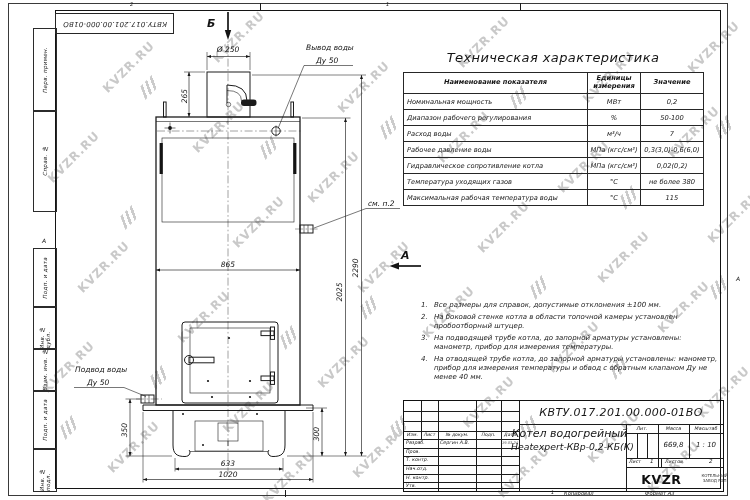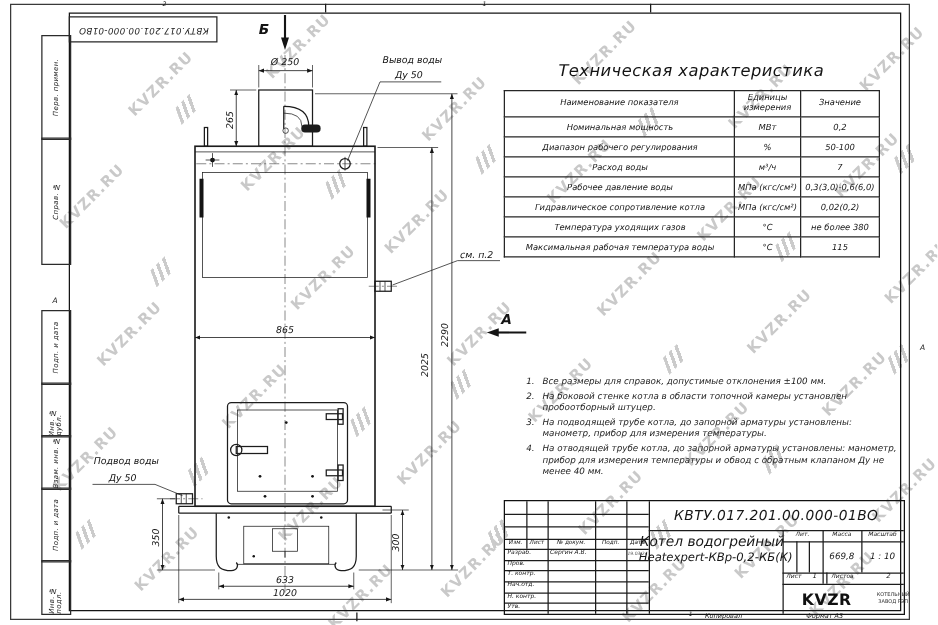--- a/index.html
+++ b/index.html
@@ -16,22 +16,22 @@
   .mbox{position:absolute;left:33px;width:22px;border:1px solid #2b2b2b;display:flex;align-items:center;justify-content:center;background:transparent}
   .mbox span{writing-mode:vertical-rl;transform:rotate(180deg);font:italic 5.6px "DejaVu Sans",sans-serif;color:#222;letter-spacing:.3px}
   .stampbox{position:absolute;left:55px;top:13px;width:117px;height:19px;border:1.1px solid #262626;display:flex;align-items:center;justify-content:center}
   .stampbox span{transform:rotate(180deg);font:italic 7px "DejaVu Sans",sans-serif;letter-spacing:.25px;color:#1c1c1c}
   
   .tchar{position:absolute;left:403px;top:50px;width:300px}
   .tchar .title{font:italic 13px "DejaVu Sans",sans-serif;text-align:center;letter-spacing:.4px;color:#141414}
   .tchar table{border-collapse:collapse;table-layout:fixed;width:300px;margin-top:7px}
   .tchar th,.tchar td{border:1px solid #262626;font:italic 6.7px "DejaVu Sans",sans-serif;color:#161616;
       padding:0 2px;height:15px;overflow:hidden;background:transparent}
-  .tchar th{height:20px;text-align:center;line-height:1.15;font-weight:normal}
-  .tchar td.nm{text-align:center;padding-left:3px}
+  .tchar th{height:20px;text-align:center;line-height:1.15;font-weight:bold}
+  .tchar td.nm{text-align:left;padding-left:3px}
   .tchar td.un,.tchar td.vl{text-align:center}
   
   .notes{position:absolute;left:421px;top:301px;width:298px;font:italic 7px "DejaVu Sans",sans-serif;color:#1a1a1a}
   .note{display:flex;margin-bottom:2.5px;line-height:1.32}
   .note .nn{width:13px;flex:none}
   .note .nt{flex:1}
   
   .tb{position:absolute;left:403px;top:400px;width:319px;height:90px;border:1.4px solid #111}
   .tb .l{background:#1c1c1c}
   .tb .t{font-family:"DejaVu Sans",sans-serif}

